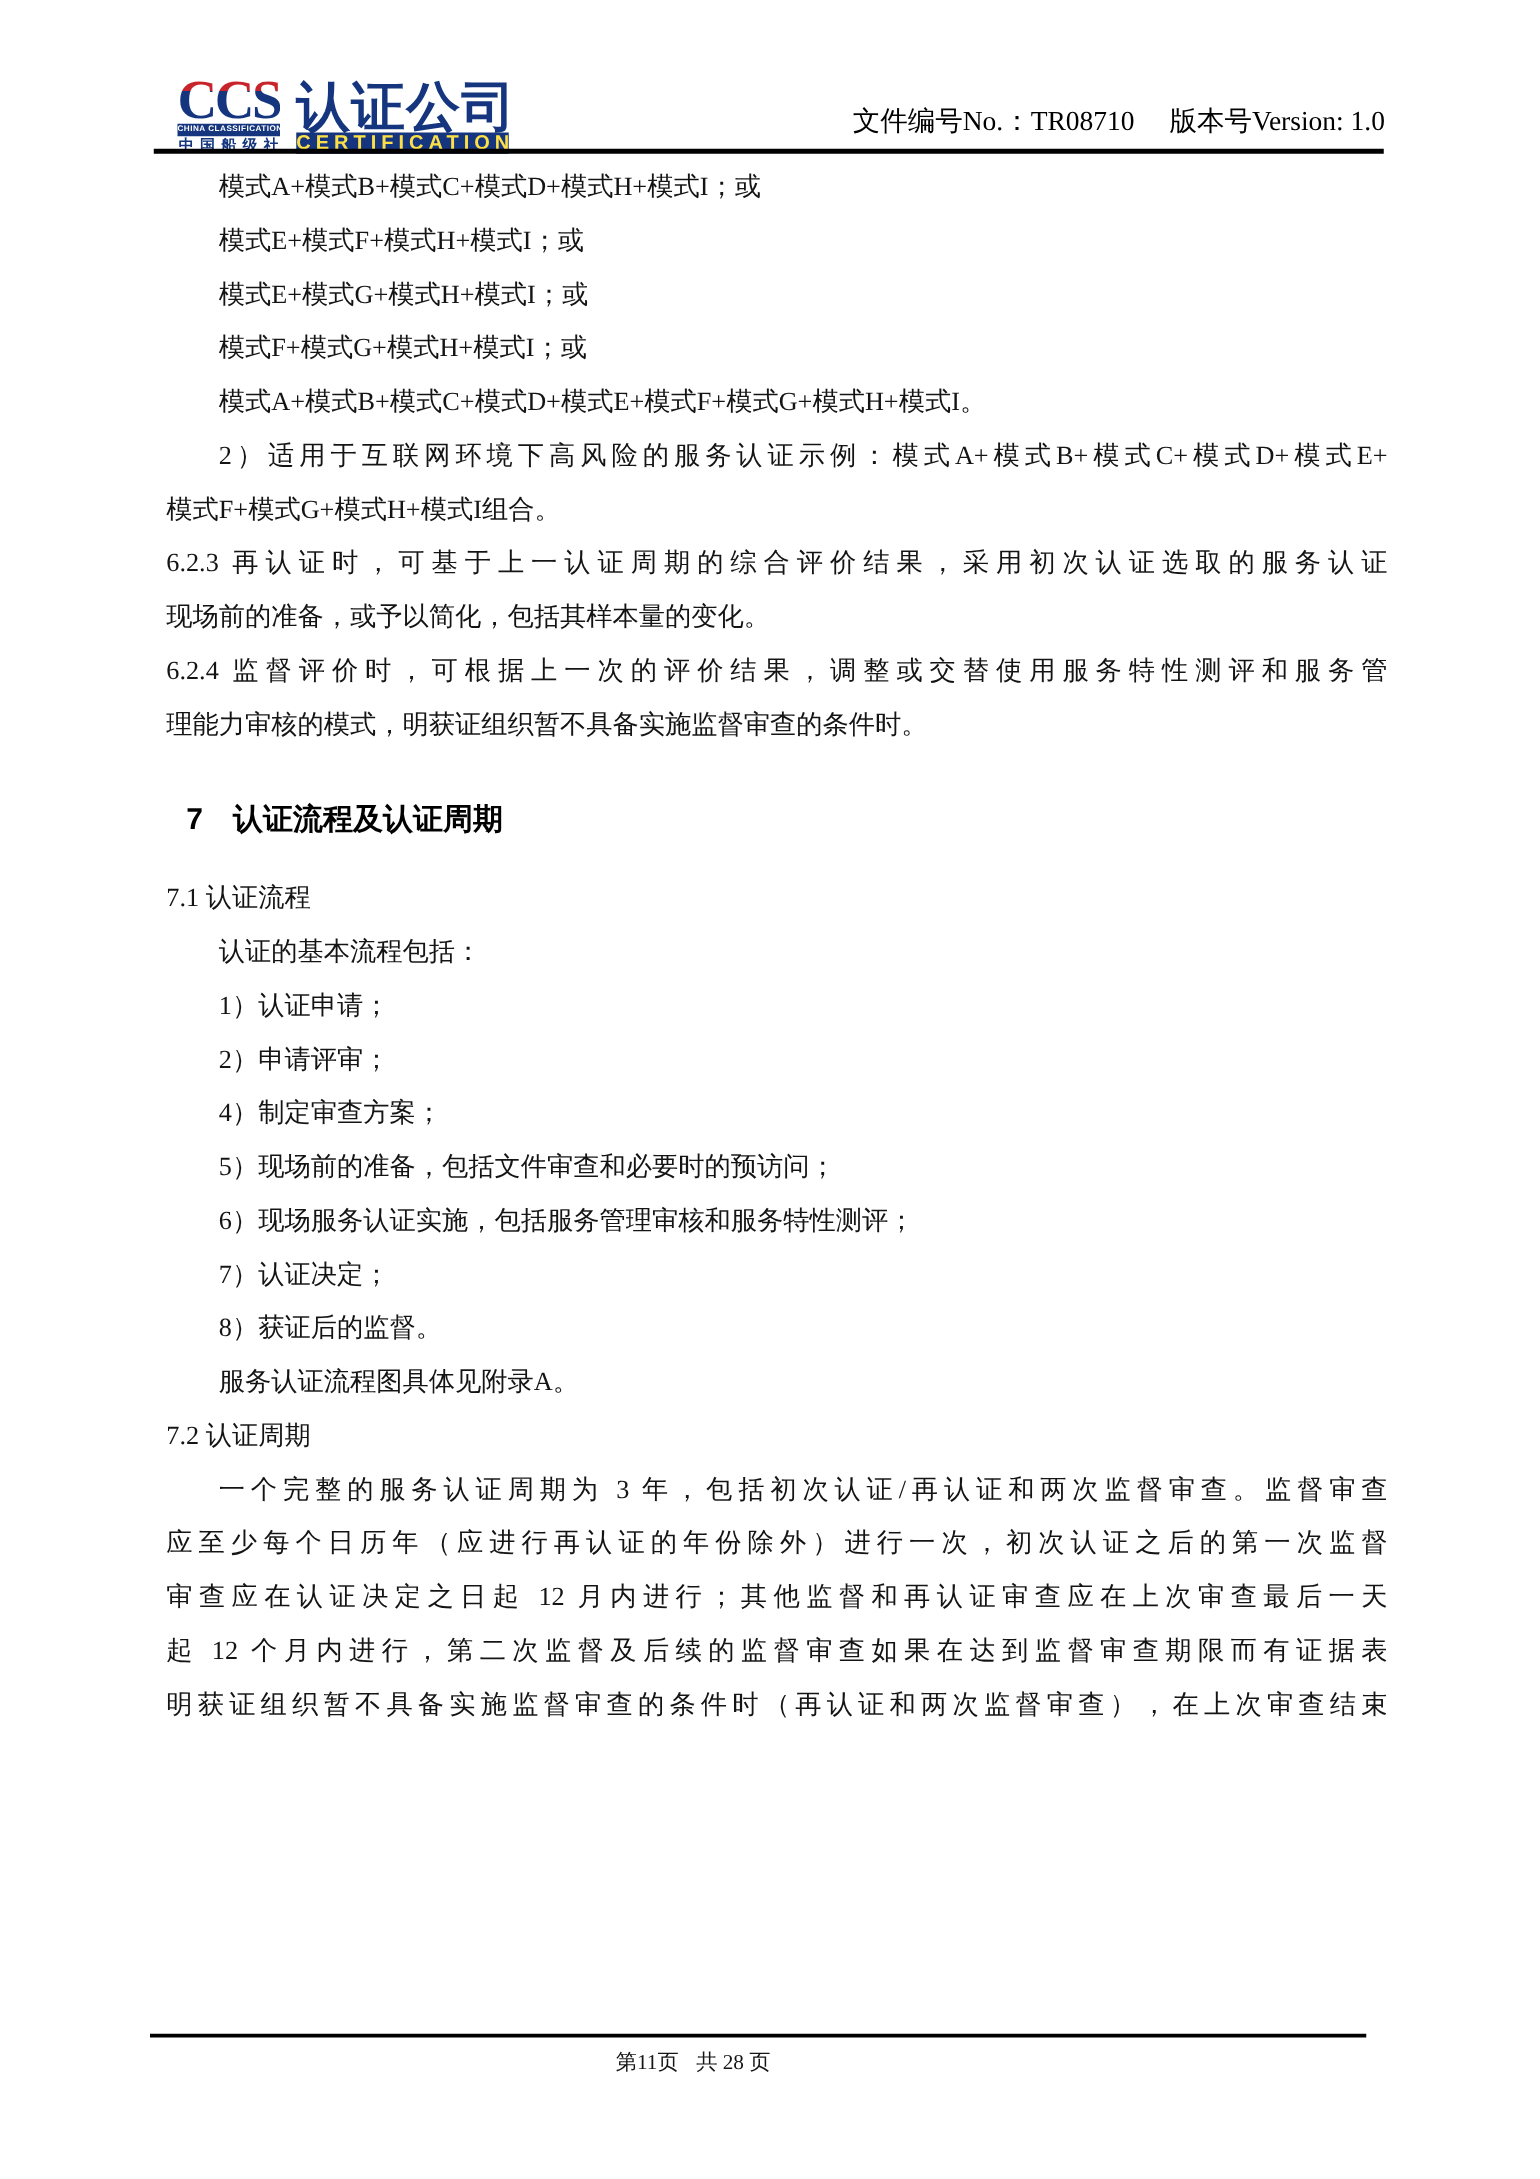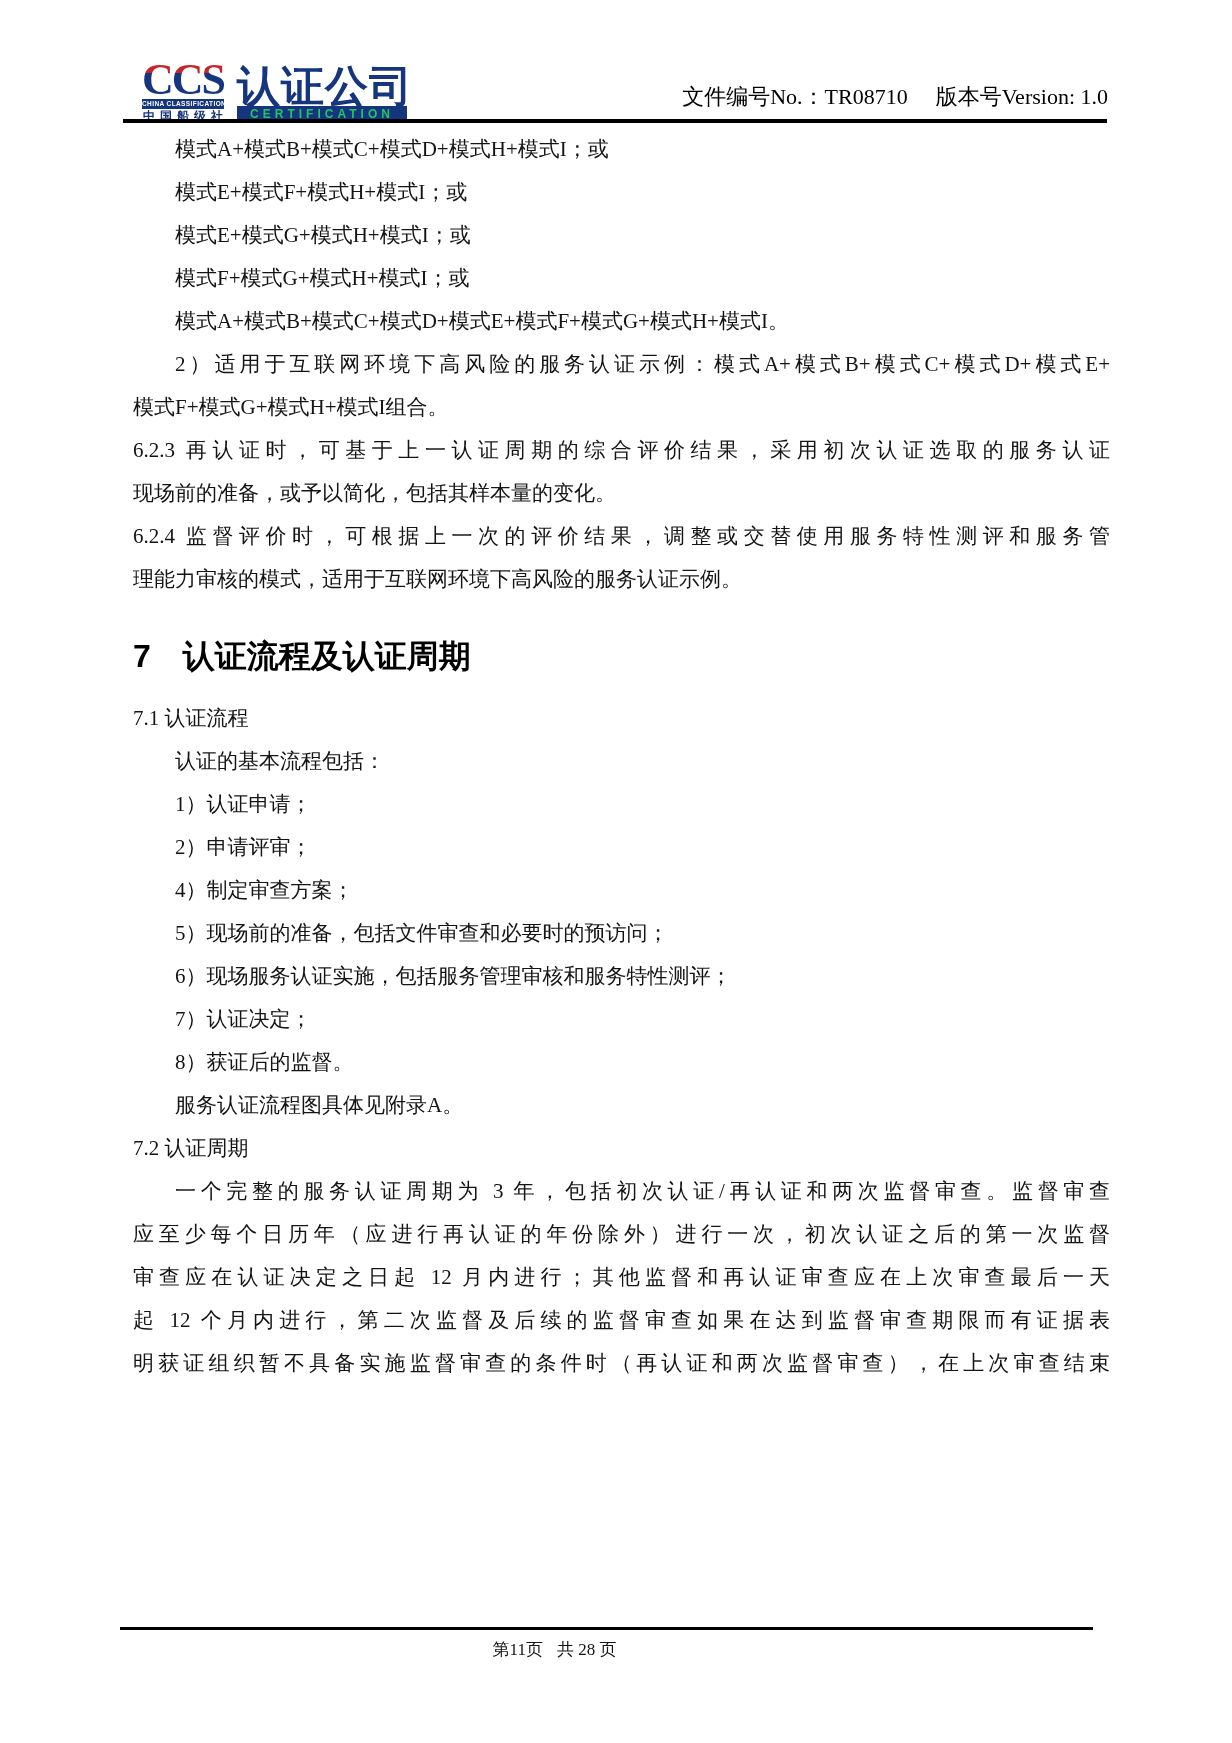--- a/index.html
+++ b/index.html
@@ -34,44 +34,44 @@
   .soc-cn {
     color:#15367f; font-weight:bold; font-size:12px; line-height:14px;
     display:flex; justify-content:space-between; padding:0 1px;
   }
   .brand-cn {
     color:#15367f; font-weight:bold; font-size:43px; line-height:34px;
     font-family:"Liberation Sans","DejaVu Sans",sans-serif;
     letter-spacing:1px; white-space:nowrap;
   }
   .cert-bar {
-    margin-top:3px; background:#15367f; color:#22c55e;
+    margin-top:3px; background:#15367f; color:#fde047;
     font-family:"Liberation Sans","DejaVu Sans",sans-serif;
-    font-size:12px; font-weight:bold; letter-spacing:4px;
+    font-size:16px; font-weight:bold; letter-spacing:4px;
     text-align:center; height:17px; line-height:17px; width:170px;
   }
   .doc-info {
     position:absolute; right:124px; top:82px;
     font-size:22px; white-space:nowrap; color:#000;
   }
   .doc-info .gap { display:inline-block; width:28px; }
 
   
   .content { position:absolute; top:124px; left:133px; width:977px; padding-top:4px; }
   .ln {
     font-size:21px; line-height:43px; color:#141414;
     white-space:pre-wrap;
   }
   .ln[data-style="ind"] { padding-left:42px; }
   .ln[data-style="ind-just"] { text-indent:42px; text-align:justify; text-align-last:justify; }
   .ln[data-style="flush-just"] { text-align:justify; text-align-last:justify; }
   .ln[data-style="h1"] {
     font-family:"Liberation Sans","DejaVu Sans",sans-serif;
-    font-weight:bold; font-size:32px; line-height:30px;
-    margin:40px 0 26px 0; color:#000;
+    font-weight:bold; font-size:24px; line-height:30px;
+    margin:40px 0 26px 16px; color:#000;
   }
 
   
   .footer-rule { position:absolute; top:1627px; left:120px; width:973px; height:3px; background:#000; }
   .footer-text {
     position:absolute; top:1638px; left:120px; width:973px;
     text-align:center; font-size:17px; color:#141414;
     transform:translateX(-52px);
   }
   .footer-text .fgap { display:inline-block; width:14px; }
@@ -107,21 +107,21 @@
     <div class="ln" data-style="ind">模式A+模式B+模式C+模式D+模式H+模式I；或</div>
     <div class="ln" data-style="ind">模式E+模式F+模式H+模式I；或</div>
     <div class="ln" data-style="ind">模式E+模式G+模式H+模式I；或</div>
     <div class="ln" data-style="ind">模式F+模式G+模式H+模式I；或</div>
     <div class="ln" data-style="ind">模式A+模式B+模式C+模式D+模式E+模式F+模式G+模式H+模式I。</div>
     <div class="ln" data-style="ind-just">2）适用于互联网环境下高风险的服务认证示例：模式A+模式B+模式C+模式D+模式E+</div>
     <div class="ln" data-style="flush">模式F+模式G+模式H+模式I组合。</div>
     <div class="ln" data-style="flush-just">6.2.3 再认证时，可基于上一认证周期的综合评价结果，采用初次认证选取的服务认证</div>
     <div class="ln" data-style="flush">现场前的准备，或予以简化，包括其样本量的变化。</div>
     <div class="ln" data-style="flush-just">6.2.4 监督评价时，可根据上一次的评价结果，调整或交替使用服务特性测评和服务管</div>
-    <div class="ln" data-style="flush">理能力审核的模式，适用于互联网环境下高风险的服务认证示例。</div>
+    <div class="ln" data-style="flush">理能力审核的模式，明获证组织暂不具备实施监督审查的条件时。</div>
     <div class="ln" data-style="h1">7　认证流程及认证周期</div>
     <div class="ln" data-style="flush">7.1 认证流程</div>
     <div class="ln" data-style="ind">认证的基本流程包括：</div>
     <div class="ln" data-style="ind">1）认证申请；</div>
     <div class="ln" data-style="ind">2）申请评审；</div>
     <div class="ln" data-style="ind">4）制定审查方案；</div>
     <div class="ln" data-style="ind">5）现场前的准备，包括文件审查和必要时的预访问；</div>
     <div class="ln" data-style="ind">6）现场服务认证实施，包括服务管理审核和服务特性测评；</div>
     <div class="ln" data-style="ind">7）认证决定；</div>
     <div class="ln" data-style="ind">8）获证后的监督。</div>

